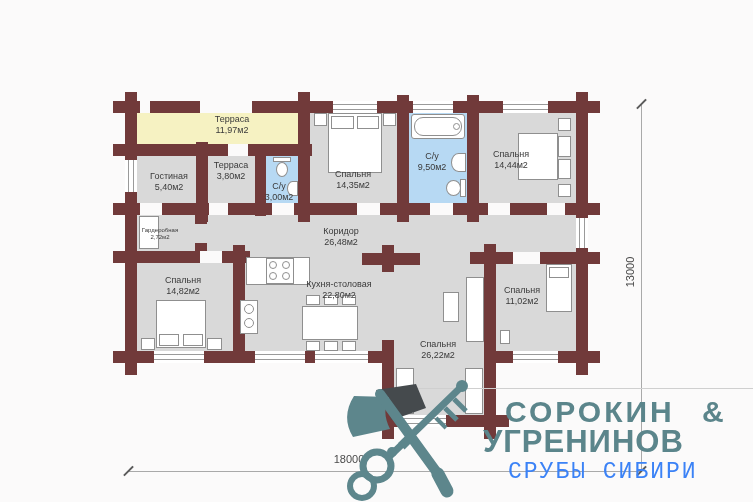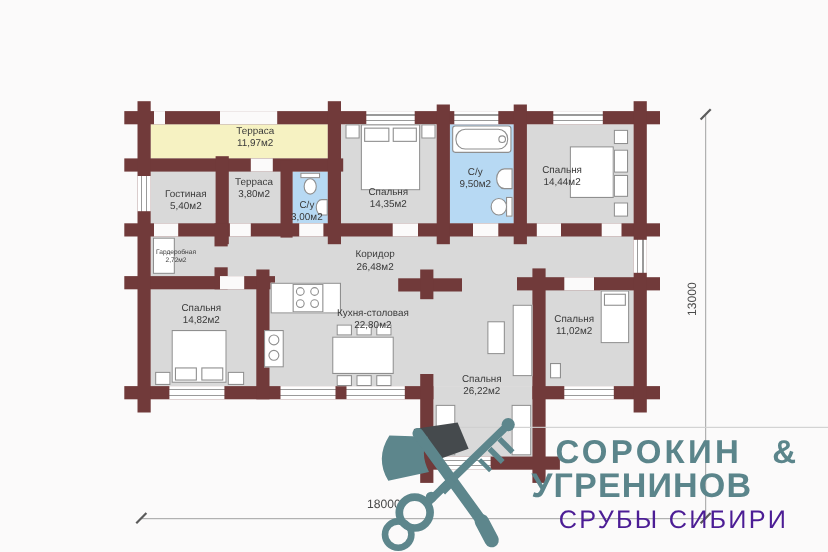--- a/index.html
+++ b/index.html
@@ -14,21 +14,21 @@
   .f{position:absolute;background:#fff;border:1px solid #8f8f8f;box-sizing:border-box;}
   .circ{position:absolute;background:#fff;border:1px solid #8f8f8f;border-radius:50%;box-sizing:border-box;}
   .lbl{position:absolute;font-size:9px;line-height:11px;color:#3a3a3a;text-align:center;
        transform:translateX(-50%);white-space:nowrap;}
   .lbl-xs{font-size:6px;line-height:7px;}
   .dimline{position:absolute;background:#a9a9a9;}
   .dimtext{position:absolute;font-size:11px;color:#4a4a4a;}
   .tick{position:absolute;width:13px;height:2px;background:#5a5a5a;transform:rotate(-45deg);}
   .brand{position:absolute;color:#5b858b;font-weight:bold;letter-spacing:3px;
          font-family:"Liberation Sans",sans-serif;white-space:nowrap;}
-  .brand-serif{position:absolute;color:#4c1d95;font-family:Liberation Sans, sans-serif;
+  .brand-serif{position:absolute;color:#3b82f6;font-family:Liberation Mono, monospace;
          letter-spacing:2px;white-space:nowrap;}
 </style>
 </head>
 <body>
 
 <div class="canvas">
 
   <div class="fill" style="left:137px;top:113px;width:439px;height:238px;background:#d9d9d9;"></div>
   <div class="fill" style="left:137px;top:113px;width:161px;height:31px;background:#f6f2c2;"></div>
   <div class="fill" style="left:266px;top:156px;width:32px;height:47px;background:#b7d9f3;"></div>

